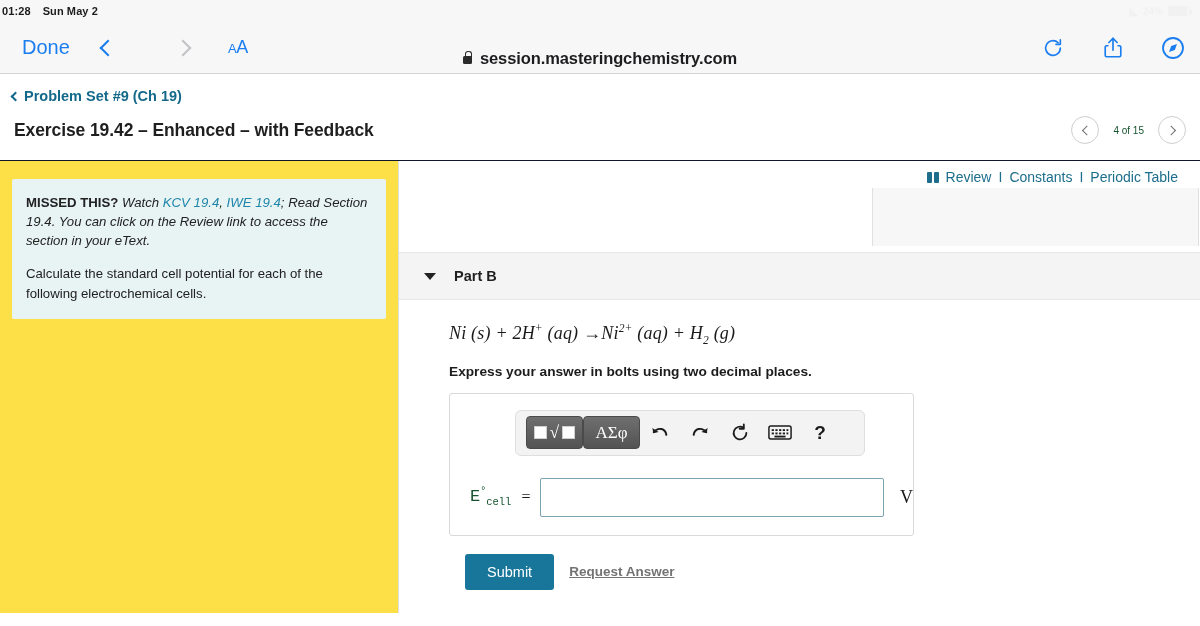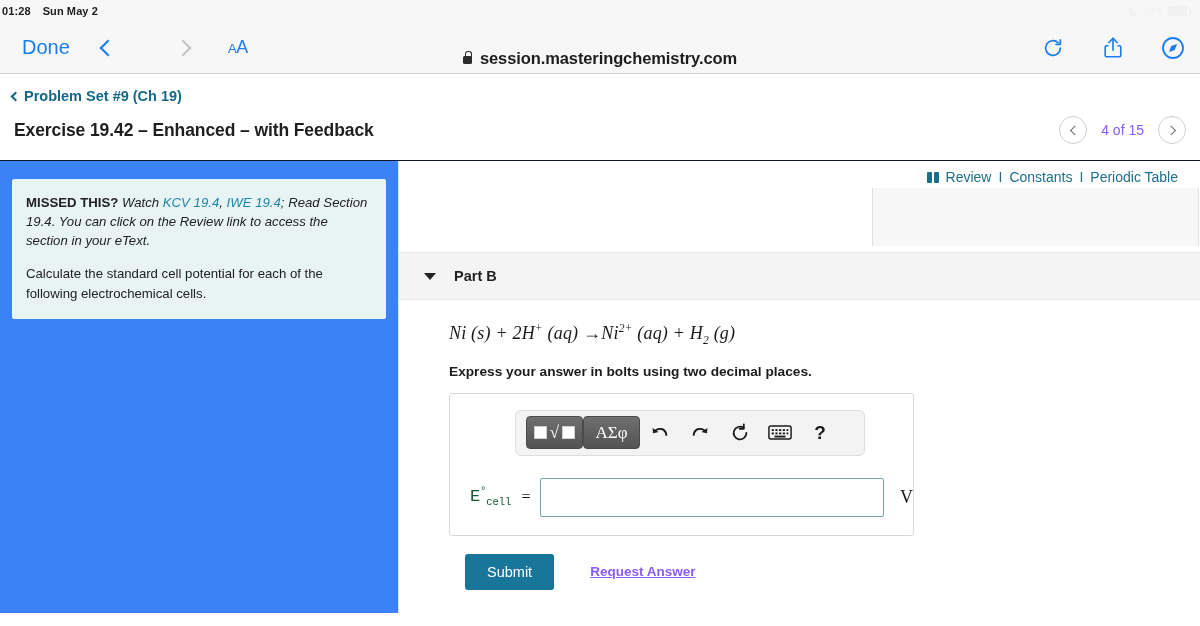--- a/index.html
+++ b/index.html
@@ -94,25 +94,25 @@
   }
   .exercise-title{ font-size:17.5px; font-weight:bold; color:#1f1f1f; letter-spacing:-.1px; }
   .pager{ display:flex; align-items:center; gap:14px; }
   .pgbtn{
     width:28px; height:28px; border:1px solid #cfcfcf; border-radius:50%;
     display:flex; align-items:center; justify-content:center; cursor:pointer; background:#fff;
   }
   .pgchev{ width:7px; height:7px; border-style:solid; border-color:#707070; }
   .pgchev.l{ border-width:0 0 1.8px 1.8px; transform:rotate(45deg) translate(1px,-1px); }
   .pgchev.r{ border-width:1.8px 1.8px 0 0; transform:rotate(45deg) translate(-1px,1px); }
-  .pgtext{ font-size:14px; color:#8b5cf6; }
+  .pgtext{ font-size:10px; color:#14532d; }
 
   
   .content{ display:flex; height:452px; }
-  .leftcol{ width:399px; border-right:1px solid #dcdee0; background:#3b82f6; padding:18px 12px 0 12px; }
+  .leftcol{ width:399px; border-right:1px solid #dcdee0; background:#fde047; padding:18px 12px 0 12px; }
   .hintbox{
     background:#e8f3f3; border-radius:2px; padding:14px 14px 16px 14px;
     font-size:13.2px; color:#222; line-height:1.45;
   }
   .hintbox .p1{ font-style:italic; margin:0 0 14px 0; }
   .hintbox b{ font-style:normal; }
   .hintbox a{ color:#1f86ab; text-decoration:none; font-style:italic; cursor:pointer; }
   .hintbox .p2{ margin:0; font-style:normal; }
 
   .rightcol{ flex:1; position:relative; background:#fff; }
@@ -186,28 +186,28 @@
   .elabel .sup{ font-size:10px; vertical-align:super; }
   .elabel .sub{ font-size:10.5px; vertical-align:sub; }
   .eq-sign{ font-family:"Liberation Serif", serif; font-size:16px; color:#1a1a1a; }
   .ansinput{
     width:350px; height:39px; border:1.4px solid #7aa3b0; border-radius:2px;
     background:#fff; outline:none; font-size:15px; padding:0 8px;
     font-family:"Liberation Sans", sans-serif;
   }
   .unit{ font-family:"Liberation Serif", serif; font-size:18px; color:#1a1a1a; margin-left:6px; }
 
-  .actionrow{ display:flex; align-items:center; gap:36px; margin:18px 0 0 0;padding-left:16px; }
+  .actionrow{ display:flex; align-items:center; gap:15px; margin:18px 0 0 0;padding-left:16px; }
   .submit-btn{
     background:#17769a; color:#fff; border:none; border-radius:3px;
     font-size:14.5px; padding:10px 22px; cursor:pointer;
     font-family:"Liberation Sans", sans-serif;
   }
   .req-link{
-    color:#8b5cf6; font-size:13.5px; font-weight:bold; text-decoration:underline; cursor:pointer;
+    color:#737373; font-size:13.5px; font-weight:bold; text-decoration:underline; cursor:pointer;
   }
 </style>
 </head>
 <body>
 
 <div class="statusbar">
   <div class="sb-left">
     <span>01:28</span>
     <span>Sun May 2</span>
   </div>

